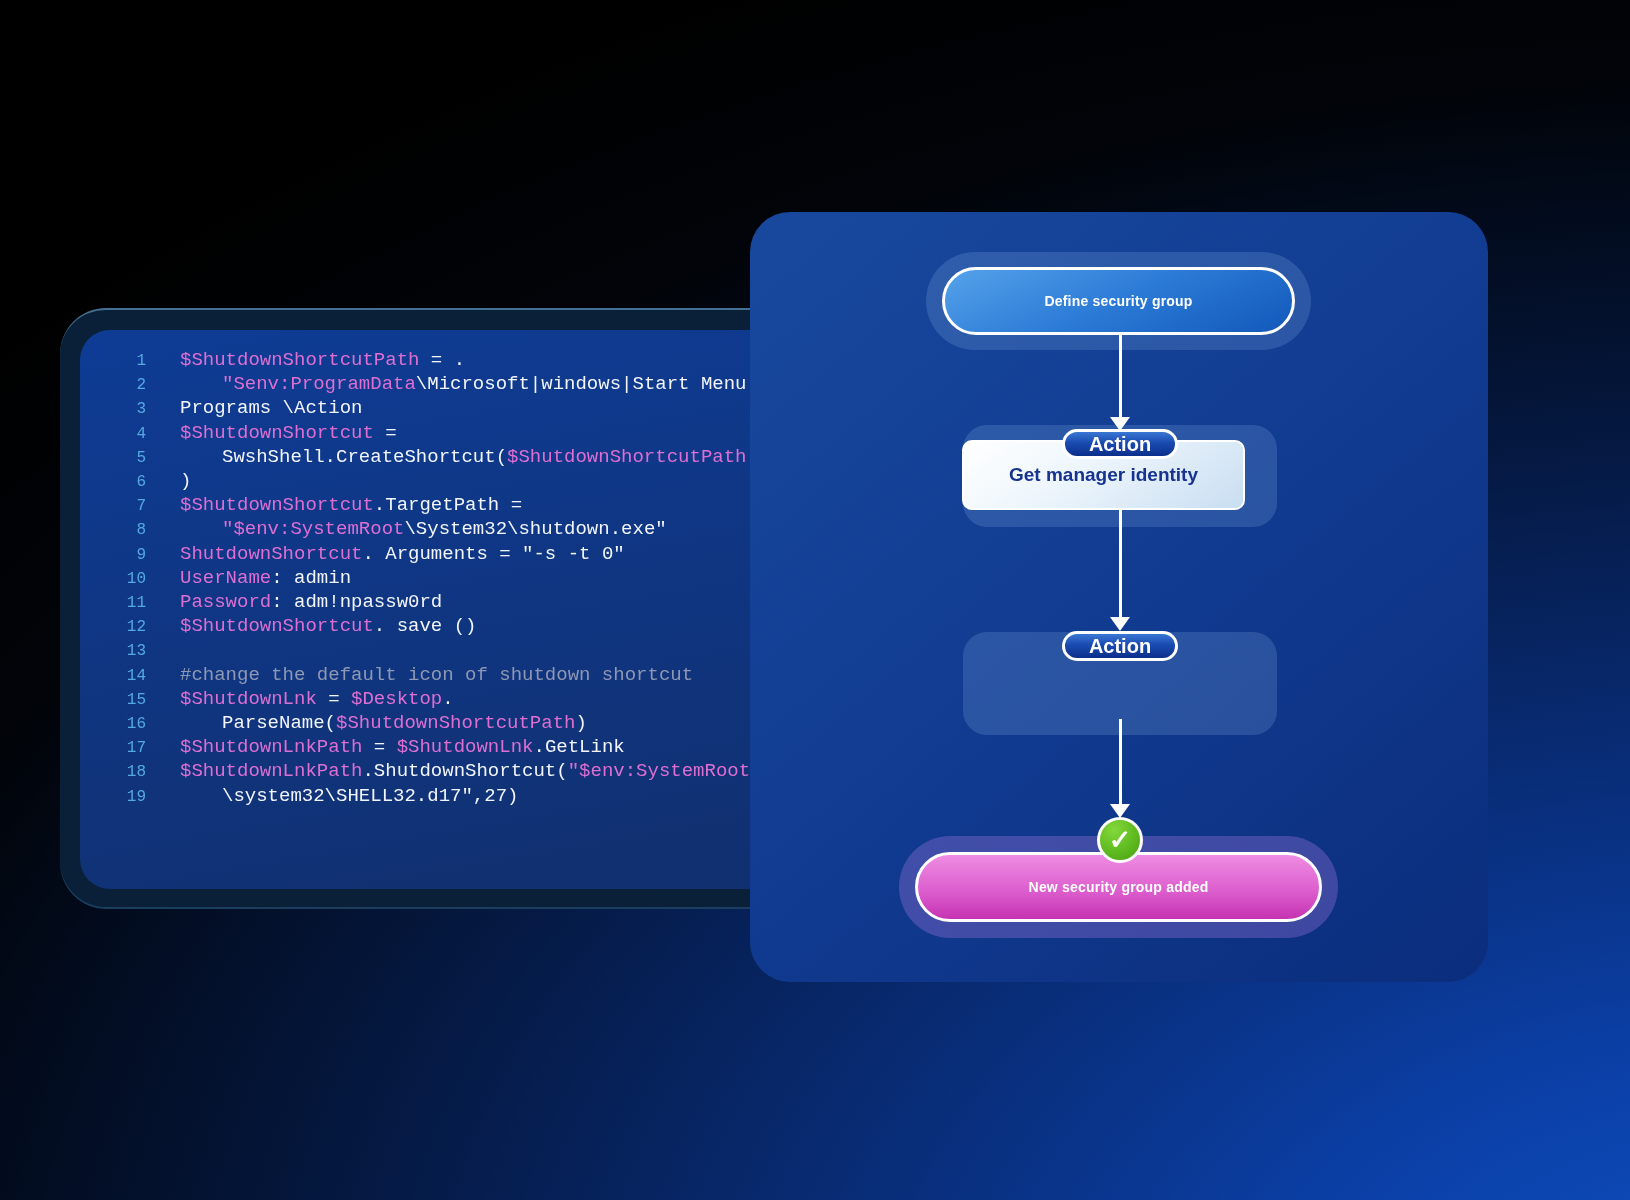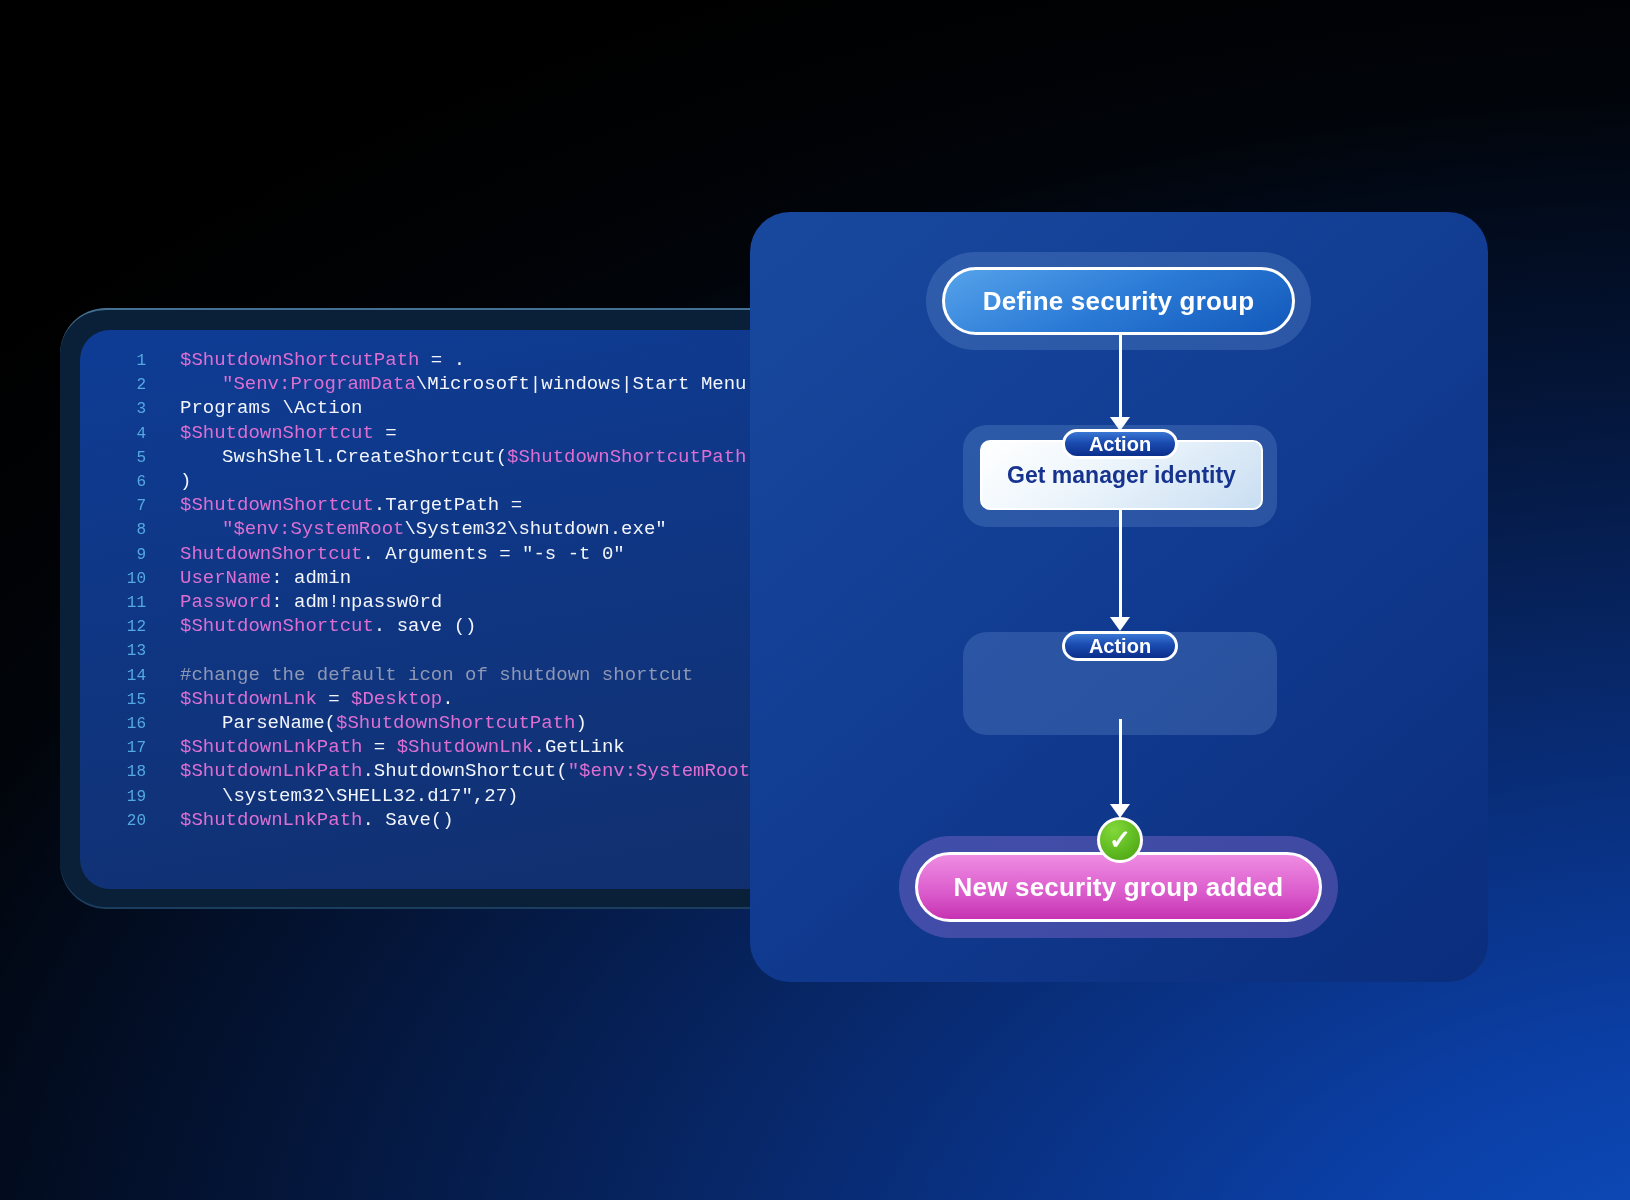--- a/index.html
+++ b/index.html
@@ -44,33 +44,33 @@
   .halo{ position:absolute; background:rgba(173,214,255,.17); }
   .halo-start{ left:176px; top:40px; width:385px; height:98px; border-radius:49px; }
   .halo-box1{ left:213px; top:213px; width:314px; height:102px; border-radius:24px; }
   .halo-box2{ left:213px; top:420px; width:314px; height:103px; border-radius:24px; }
   .halo-result{ left:149px; top:624px; width:439px; height:102px; border-radius:51px;
     background:rgba(168,120,225,.33); }
 
   .pill{
     position:absolute; display:flex; align-items:center; justify-content:center;
     border:3px solid #fff; border-radius:40px;
-    color:#fff; font-weight:bold; font-size:26px; letter-spacing:.2px;
+    color:#fff; font-weight:bold; font-size:14px; letter-spacing:.2px;
   }
   .pill-start{ left:192px; top:55px; width:353px; height:68px;
     background:linear-gradient(155deg,#55a2ea 0%,#2b7ad6 50%,#1258ba 100%); }
   .pill-result{ left:165px; top:640px; width:407px; height:70px;
     background:linear-gradient(180deg,#ee8ce2 0%,#dc5fce 55%,#c633b2 100%); }
 
   .action-box{
-    position:absolute; left:230px; width:283px; height:70px;
+    position:absolute; left:212px; width:283px; height:70px;
     display:flex; align-items:center; justify-content:center;
     background:linear-gradient(145deg,#ffffff 0%,#eef6fc 40%,#c9def2 100%);
     border:2px solid #fff; border-radius:10px;
-    color:#16338f; font-weight:bold; font-size:23px;
+    color:#16338f; font-weight:bold; font-size:19px;
   }
   .box1{ top:228px; }
   .box2{ top:438px; height:69px; }
   .action-badge{
     position:absolute; left:312px; width:116px; height:30px;
     display:flex; align-items:center; justify-content:center;
     background:linear-gradient(180deg,#3a77d4 0%,#1a4bb0 45%,#0b2f8c 100%);
     border:3px solid #fff; border-radius:16px;
     color:#fff; font-weight:bold; font-size:20px;
   }
@@ -113,21 +113,20 @@
         <div class="code-line"><span class="ln">10</span><span class="lc"><span class="v">UserName</span><span class="p">: admin</span></span></div>
         <div class="code-line"><span class="ln">11</span><span class="lc"><span class="v">Password</span><span class="p">: adm!npassw0rd</span></span></div>
         <div class="code-line"><span class="ln">12</span><span class="lc"><span class="v">$ShutdownShortcut</span><span class="p">. save ()</span></span></div>
         <div class="code-line"><span class="ln">13</span><span class="lc">&nbsp;</span></div>
         <div class="code-line"><span class="ln">14</span><span class="lc"><span class="c">#change the default icon of shutdown shortcut</span></span></div>
         <div class="code-line"><span class="ln">15</span><span class="lc"><span class="v">$ShutdownLnk</span><span class="p"> = </span><span class="v">$Desktop</span><span class="p">.</span></span></div>
         <div class="code-line"><span class="ln">16</span><span class="lc ind"><span class="p">ParseName(</span><span class="v">$ShutdownShortcutPath</span><span class="p">)</span></span></div>
         <div class="code-line"><span class="ln">17</span><span class="lc"><span class="v">$ShutdownLnkPath</span><span class="p"> = </span><span class="v">$ShutdownLnk</span><span class="p">.GetLink</span></span></div>
         <div class="code-line"><span class="ln">18</span><span class="lc"><span class="v">$ShutdownLnkPath</span><span class="p">.ShutdownShortcut(</span><span class="v">"$env:SystemRoot</span></span></div>
         <div class="code-line"><span class="ln">19</span><span class="lc ind"><span class="p">\system32\SHELL32.d17",27)</span></span></div>
-        <div class="code-line"><span class="ln">20</span><span class="lc"><span class="v">$ShutdownLnkPath</span><span class="p">. Save()</span></span></div>
       </div>
   </div>
 </div>
 
 <div class="flow-panel">
 
   <div class="halo halo-start"></div>
   <div class="pill pill-start">
     <span>Define security group</span>
   </div>

